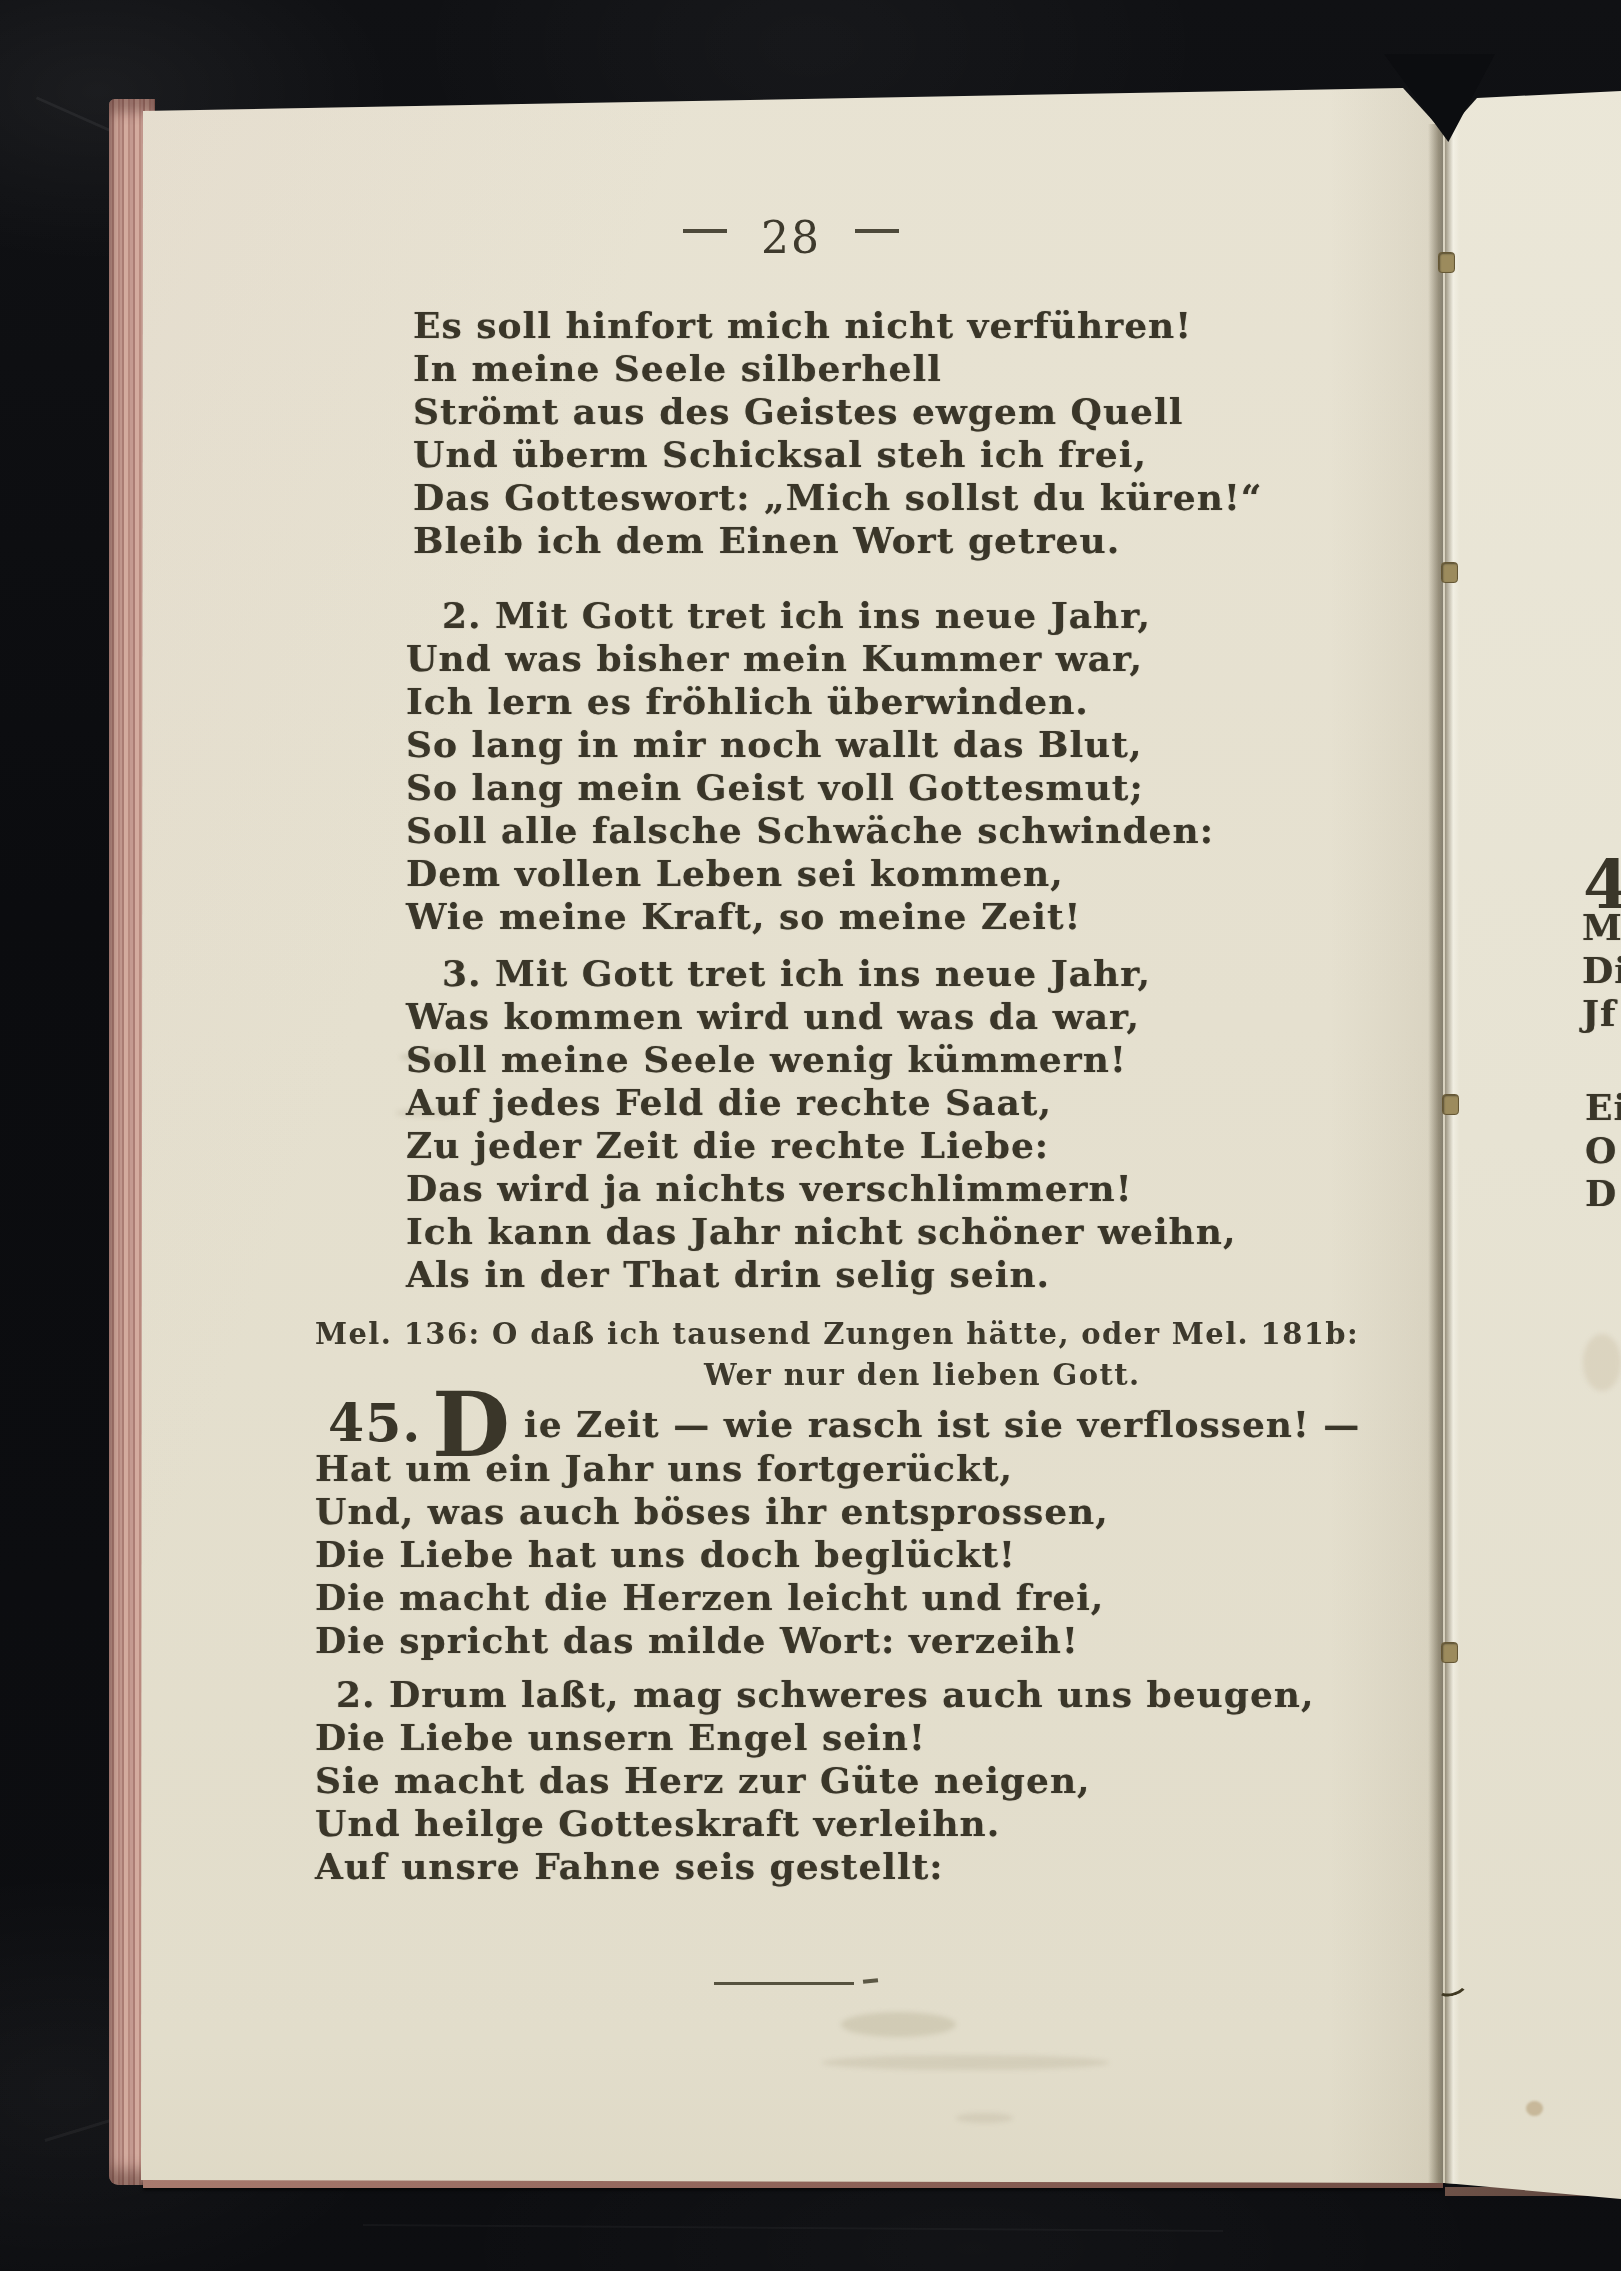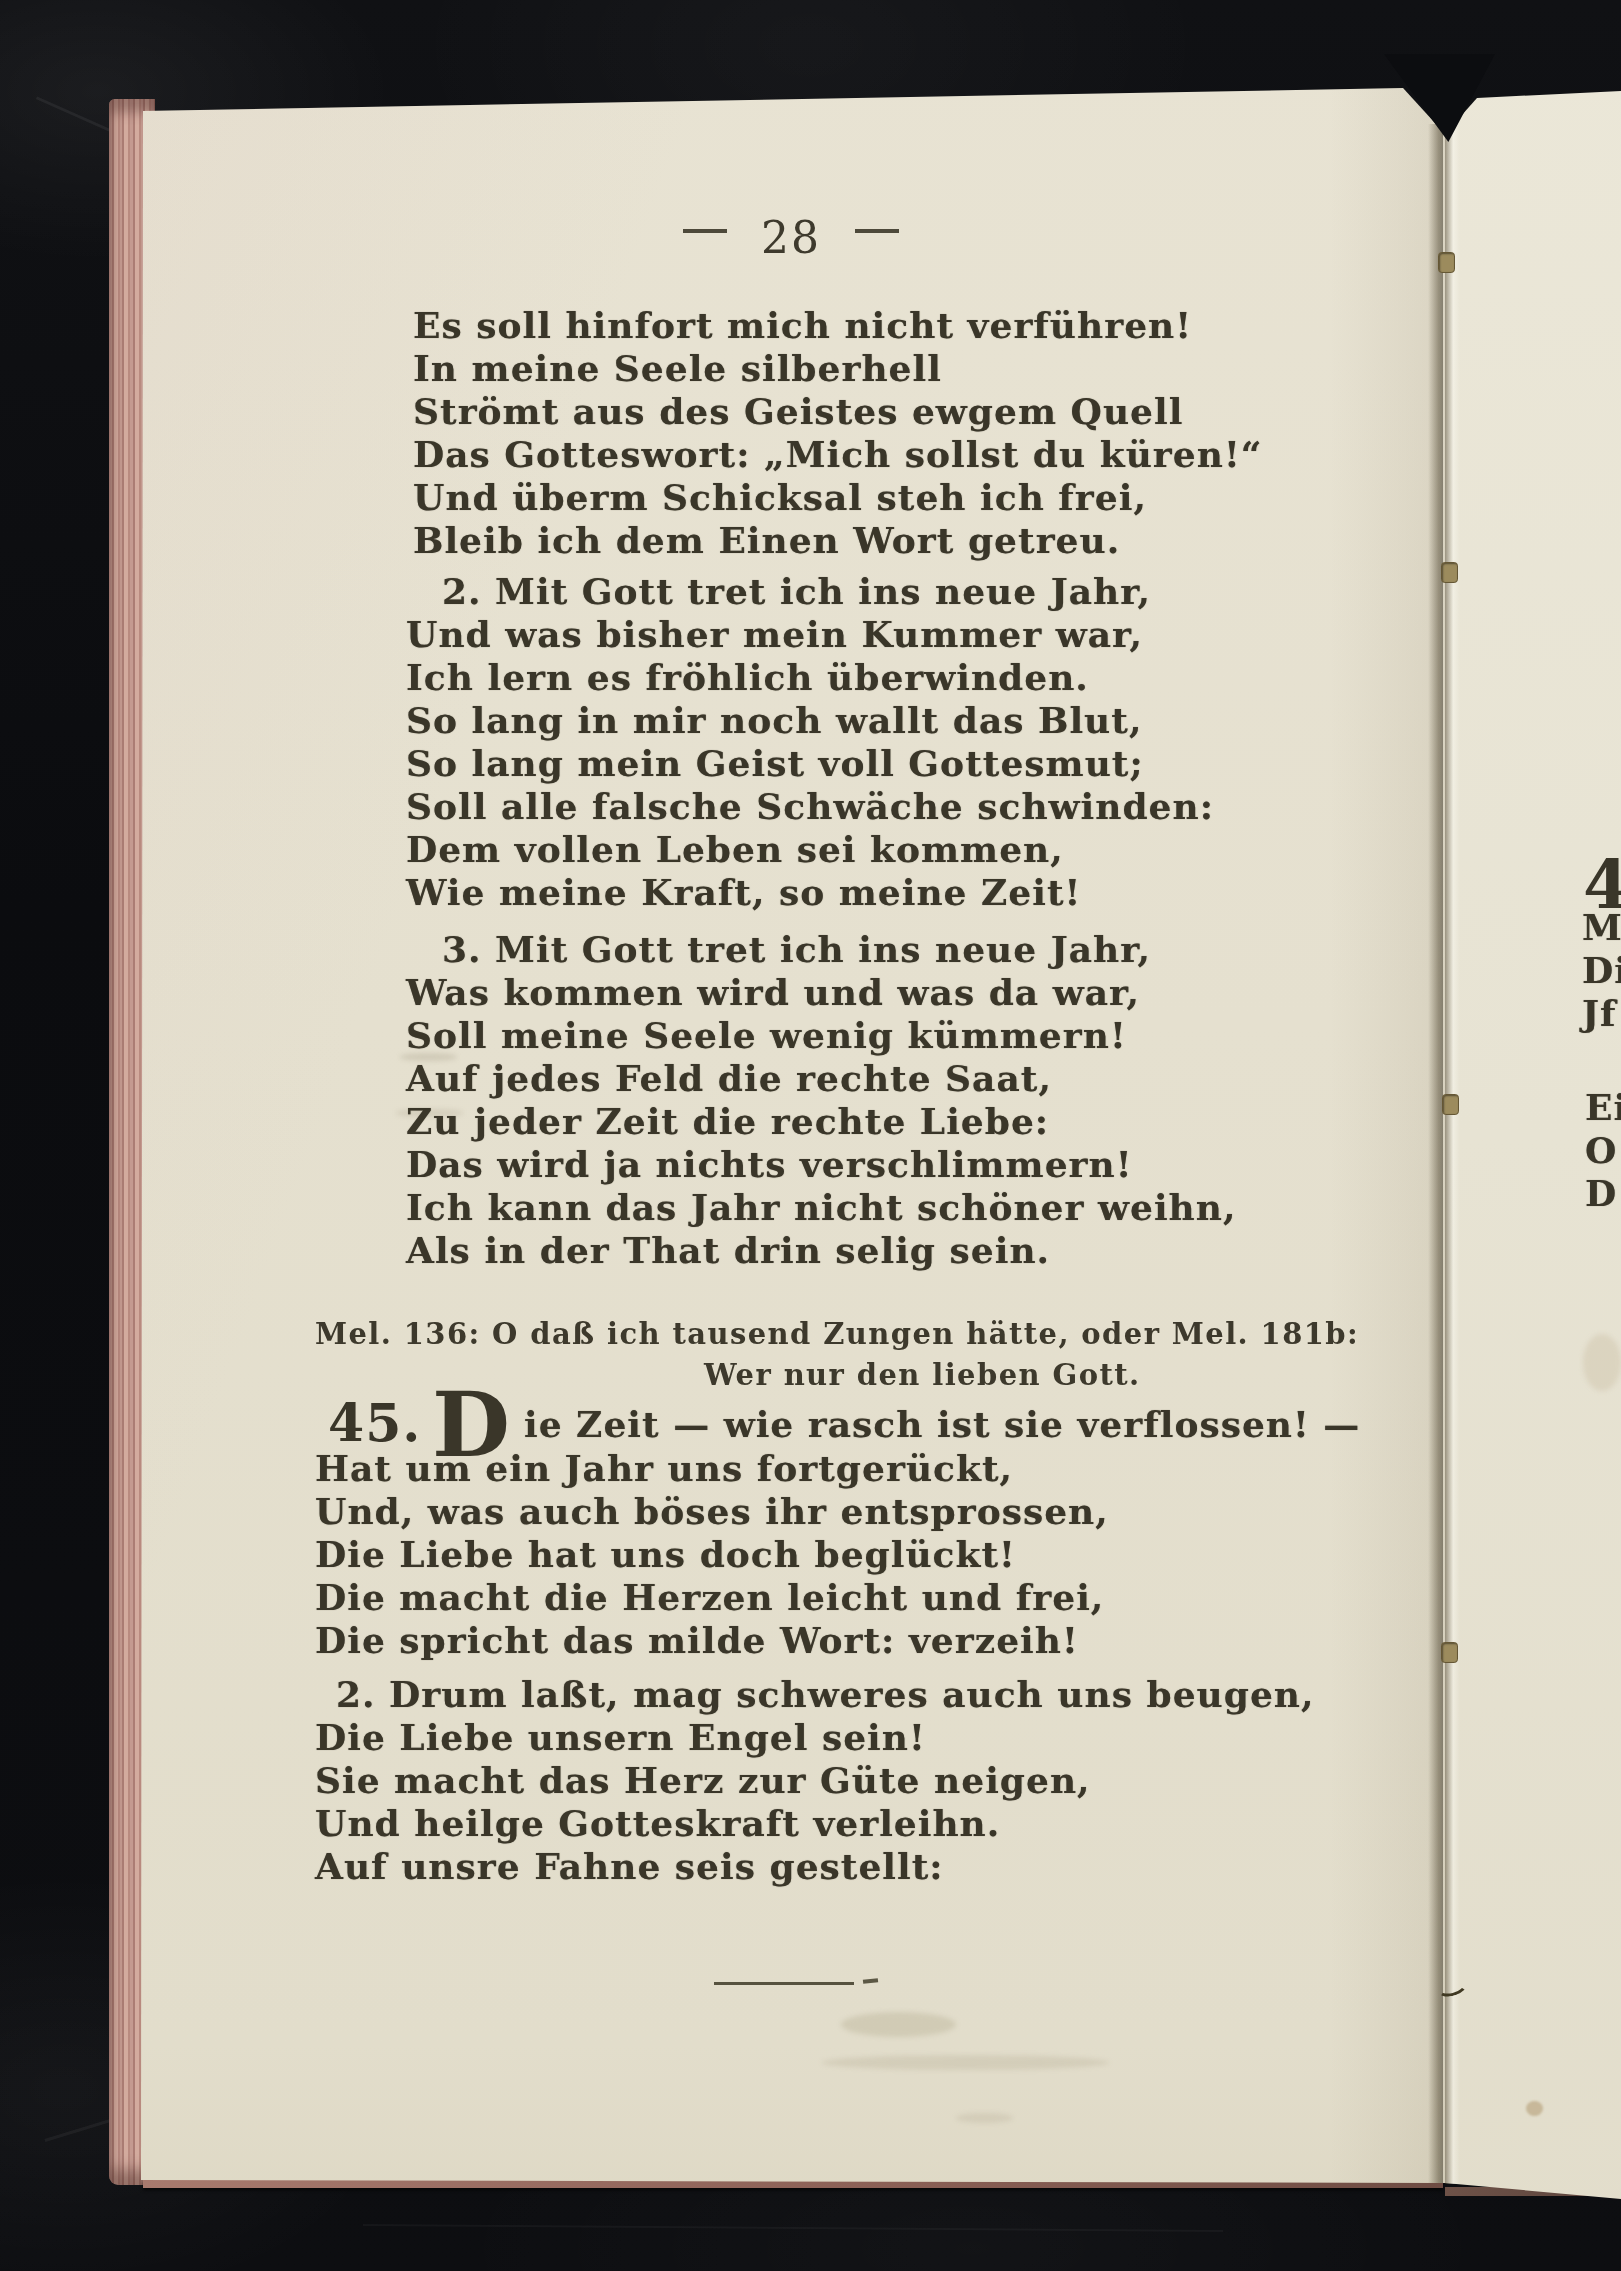--- a/index.html
+++ b/index.html
@@ -92,21 +92,21 @@
   .sm5{left:396px;top:1109px;width:67px;height:7.6px;background:rgba(130,120,95,.16);}
   .spot1{left:1526px;top:2101px;width:17px;height:15.3px;background:rgba(150,115,60,.35);filter:blur(1px);}
   .spot2{left:1583px;top:1334px;width:38px;height:57px;background:rgba(170,150,110,.18);}
 
   
   .txt{position:absolute;color:#3a3629;white-space:nowrap;}
   .body-line{font-size:36px;line-height:43px;font-weight:bold;letter-spacing:1px;
              text-shadow:0 0 1px rgba(58,54,41,.55);}
   .stanza div{font-size:36px;line-height:43px;font-weight:bold;letter-spacing:1px;
               text-shadow:0 0 1px rgba(58,54,41,.55);}
-  .indent-first div:nth-of-type(1){padding-left:36px;}
+  .indent-first div:nth-of-type(1){padding-left:36px;margin-top:24px;}
   .indent-first-sm div:nth-of-type(1){padding-left:21px;}
   .mel{font-size:29px;font-weight:bold;letter-spacing:1.4px;color:#3d392c;}
   .header-row{left:683px;top:212px;width:216px;display:flex;align-items:flex-start;justify-content:space-between;}
   .header-dash{width:44px;height:3.8px;background:#4d493a;margin-top:17px;}
   .page-num{font-size:44px;font-weight:normal;color:#3e3a2d;letter-spacing:1.9px;}
   .hymn-number{font-size:52px;font-weight:bold;letter-spacing:1px;}
   .dropcap{font-size:90px;font-weight:bold;line-height:.75;}
   .rule{position:absolute;left:714px;top:1982px;width:140px;height:2.9px;background:#56523f;}
   .rule-dash{position:absolute;left:863px;top:1979px;width:15.3px;height:3.8px;background:#5c5845;transform:rotate(-6deg);}
   .frag{font-size:38px;font-weight:bold;letter-spacing:1px;}
@@ -151,22 +151,22 @@
     <div class="header-dash"></div>
     <div class="page-num">28</div>
     <div class="header-dash"></div>
   </div>
 
   <div class="txt stanza" style="left:413px;top:304px;">
 
   <div class="verse-line">Es soll hinfort mich nicht verführen!</div>
       <div class="verse-line">In meine Seele silberhell</div>
       <div class="verse-line">Strömt aus des Geistes ewgem Quell</div>
+      <div class="verse-line">Und überm Schicksal steh ich frei,</div>
       <div class="verse-line">Das Gotteswort: „Mich sollst du küren!“</div>
-      <div class="verse-line">Und überm Schicksal steh ich frei,</div>
       <div class="verse-line">Bleib ich dem Einen Wort getreu.</div>
     </div>
 
   <div class="txt stanza indent-first" style="left:406px;top:570px;">
 
   <div class="verse-line">2. Mit Gott tret ich ins neue Jahr,</div>
       <div class="verse-line">Und was bisher mein Kummer war,</div>
       <div class="verse-line">Ich lern es fröhlich überwinden.</div>
       <div class="verse-line">So lang in mir noch wallt das Blut,</div>
       <div class="verse-line">So lang mein Geist voll Gottesmut;</div>

